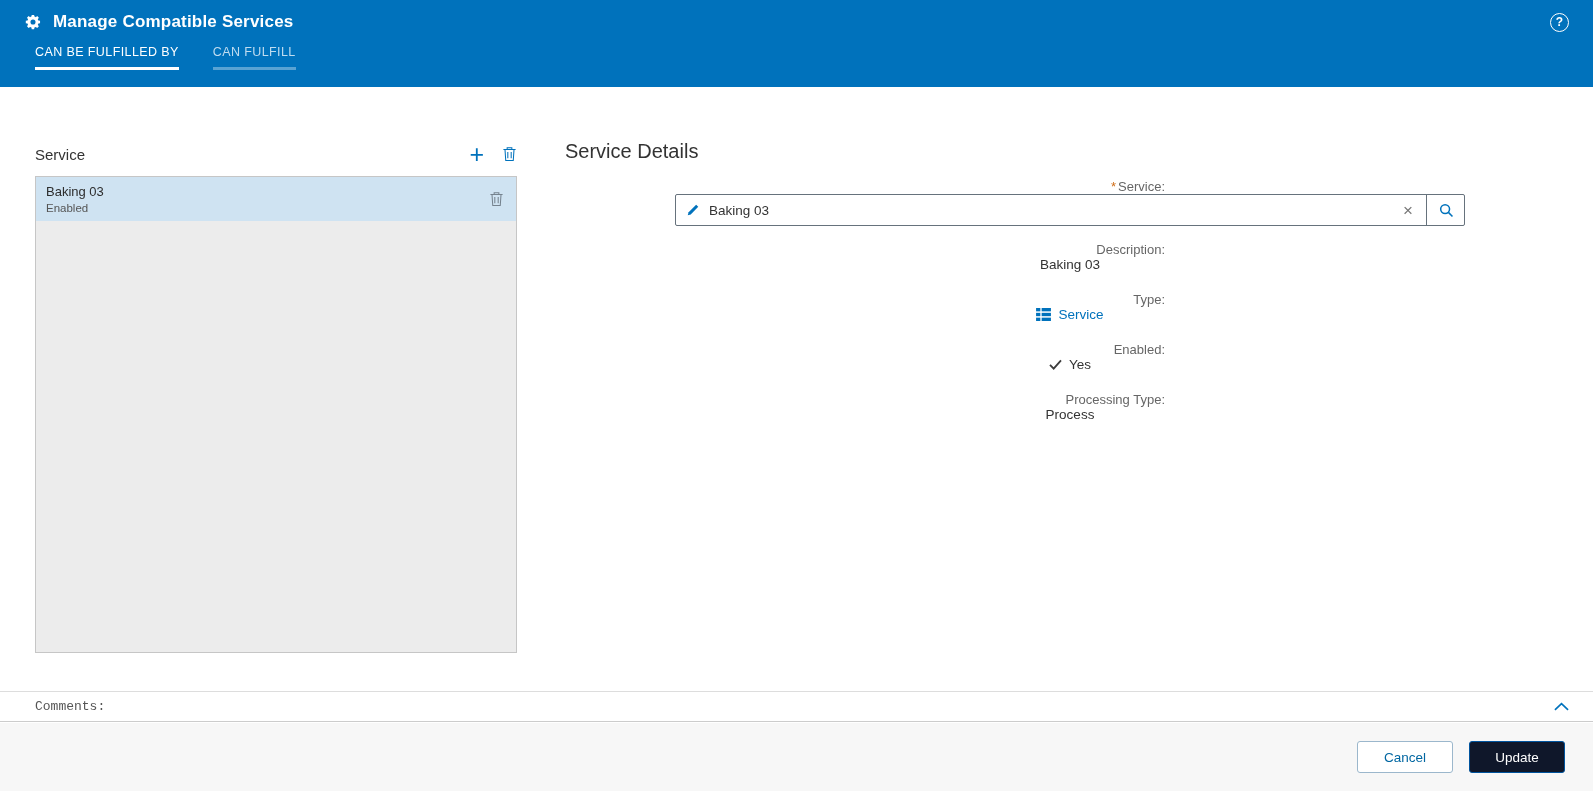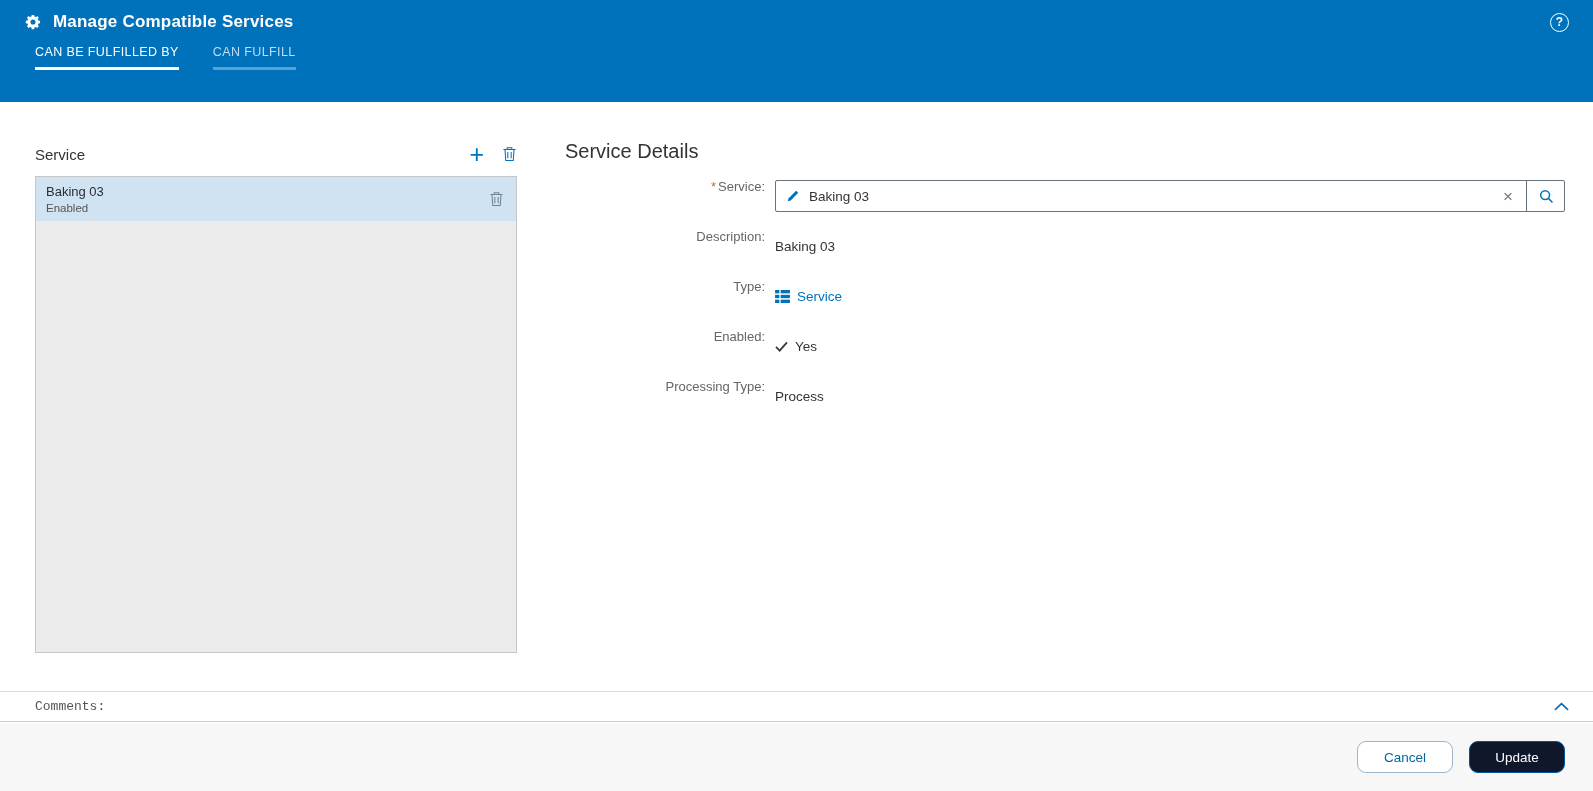--- a/index.html
+++ b/index.html
@@ -1,20 +1,20 @@
 <!DOCTYPE html>
 <html><head>
 <meta charset="utf-8">
 <style>
   * { margin:0; padding:0; box-sizing:border-box; }
   html,body { width:1593px; height:791px; font-family:"Liberation Sans",sans-serif; background:#fff; overflow:hidden; }
   .app { position:relative; width:1593px; height:791px; background:#fff; }
 
   
-  .topbar { position:absolute; top:0; left:0; right:0; height:102px; background:#0072bc; color:#fff; }
+  .topbar { position:absolute; top:0; left:0; right:0; height:87px; background:#0072bc; color:#fff; }
   .title-row { display:flex; align-items:center; padding:12px 24px 0 24px; }
   .gear-wrap { width:18px; height:18px; margin-right:11px; display:inline-flex; color:#fff; }
   .topbar h1 { font-size:17px; font-weight:700; letter-spacing:.2px; }
   .help-circle { margin-left:auto; width:19px; height:19px; border:1.7px solid #fff; border-radius:50%;
     display:flex; align-items:center; justify-content:center; font-size:12px; font-weight:700; cursor:pointer; }
   .tabs { display:flex; gap:34px; padding:13px 0 0 35px; }
   .tab { font-size:12.5px; letter-spacing:.4px; padding-bottom:8px; color:#bfdcf0;
     border-bottom:3px solid rgba(255,255,255,.35); cursor:pointer; }
   .tab.active { color:#fff; border-bottom-color:#fff; }
 
@@ -39,21 +39,21 @@
   .list-item.selected { background:#cfe3f2; }
   .li-text { display:flex; flex-direction:column; justify-content:center; }
   .li-name { font-size:13px; color:#2d2d2d; }
   .li-status { font-size:11.5px; color:#555; margin-top:3px; }
   .item-trash { margin-left:auto; color:#75828e; display:inline-flex; cursor:pointer; }
 
   
   .right-panel { position:absolute; left:565px; top:140px; width:1000px; }
   .right-panel h2 { font-size:20px; font-weight:400; color:#333; }
   .form { margin-top:16px; }
-  .frow { display:flex; min-height:34px; margin-bottom:16px; }
+  .frow { display:flex; align-items:center; min-height:34px; margin-bottom:16px;flex-direction:column; }
   .flabel { width:200px; flex:none; text-align:right; font-size:13px; color:#666; }
   .req { color:#cf6d17; margin-right:2px; }
   .fvalue { margin-left:10px; font-size:13.5px; color:#333; display:flex; align-items:center; gap:7px; }
   .svc-input { width:790px; height:32px; border:1px solid #66727c; border-radius:2px; background:#fff;
     display:flex; align-items:center; padding-left:10px; cursor:text; }
   .svc-pencil { color:#0072bc; display:inline-flex; margin-right:9px; }
   .svc-text { font-size:13.5px; color:#333; flex:1; }
   .clear-x { color:#777; font-size:17px; padding:0 13px; cursor:pointer; line-height:1; }
   .search-btn { width:38px; align-self:stretch; border-left:1px solid #66727c; display:flex;
     align-items:center; justify-content:center; color:#0072bc; cursor:pointer; }
@@ -63,21 +63,21 @@
 
   
   .comments-bar { position:absolute; left:0; right:0; top:691px; height:31px; background:#fff;
     border-top:1px solid #ddd; border-bottom:1px solid #ccc; display:flex; align-items:center;
     padding:0 24px 0 35px; font-size:13px; color:#555;font-family:Liberation Mono, monospace; }
   .comments-chev { margin-left:auto; color:#0072bc; display:inline-flex; cursor:pointer; }
 
   
   .footer { position:absolute; left:0; right:0; top:723px; bottom:0; background:#f7f7f7;
     display:flex; align-items:center; justify-content:flex-end; gap:16px; padding-right:28px; }
-  .btn { height:32px; min-width:96px; padding:0 20px; border-radius:9px; font-size:13.5px;
+  .btn { height:32px; min-width:96px; padding:0 20px; border-radius:3px; font-size:13.5px;
     display:flex; align-items:center; justify-content:center; cursor:pointer; }
   .btn.cancel { background:#fff; border:1px solid #9bb7cc; color:#0066a1; }
   .btn.update { background:#0f172a; border:1px solid #00549e; color:#fff; }
 </style>
 </head>
 <body>
 
 <div class="app">
 
   <header class="topbar">

